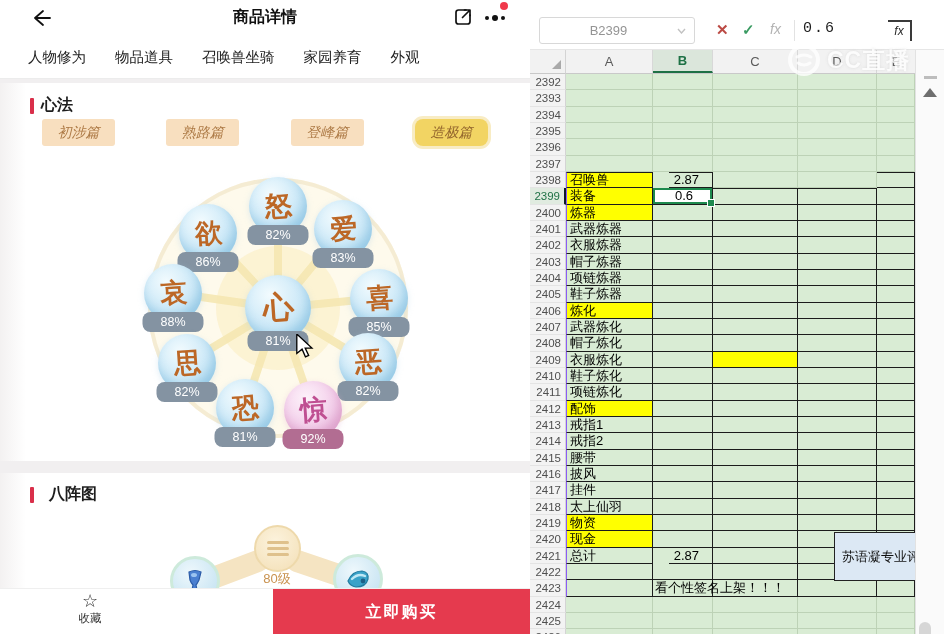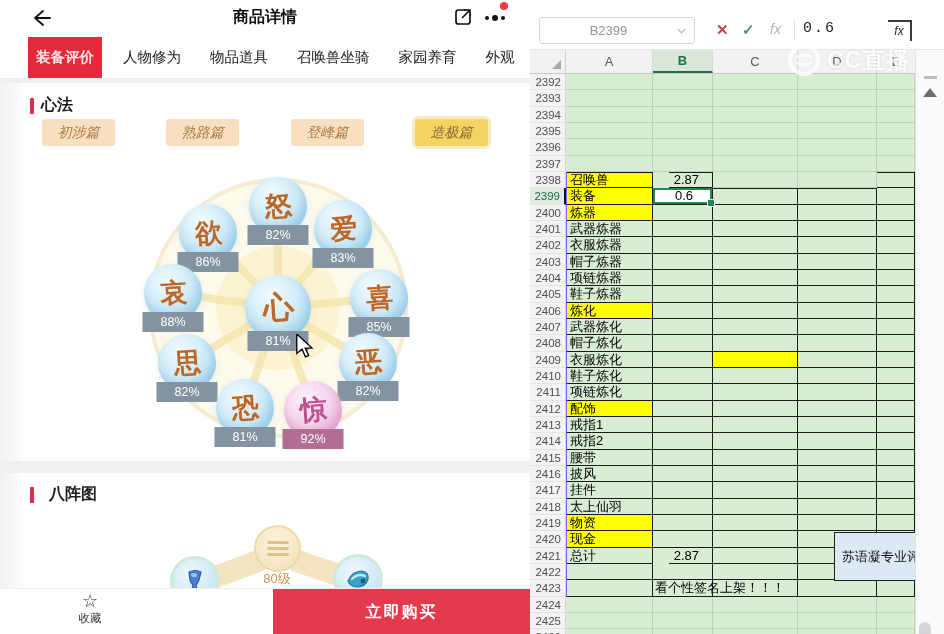--- a/index.html
+++ b/index.html
@@ -27,36 +27,36 @@
   .card-xinfa { top:83px; height:378px; }
   .card-bazhen { top:473px; height:115px; }
   .sec-head { position:absolute; left:30px; display:flex; align-items:center; font-size:16px; font-weight:bold; color:#1d1d1d; }
   .sec-head .bar { width:4px; height:16px; background:#d92f4a; margin-right:7px; border-radius:1px; }
   .ch-head { top:12px; } .bz-head { top:11px;gap:8px; }
 
   .chapters { position:absolute; top:36px; left:0; width:530px; display:flex; padding:0 42px; justify-content:space-between; }
   .chapter { width:73px; height:27px; line-height:27px; text-align:center; font-size:14px;
              background:#f8dfbf; color:#ad7a46; border-radius:3px; cursor:pointer;
              font-family:"DejaVu Serif", serif;font-style:italic; }
-  .chapter.hl { background:#f2d463; color:#95682e; box-shadow:0 0 0 3px #f8ecc4; }
+  .chapter.hl { background:#f2d463; color:#95682e; box-shadow:0 0 0 3px #f8ecc4;border-radius:8px; }
 
   .wheel-svg { position:absolute; left:0; top:0; pointer-events:none; }
 
   .bubble { position:absolute; width:58px; height:58px; border-radius:50%;
             background:radial-gradient(circle at 38% 30%, #f2fbfe 0%, #cfeaf8 48%, #a7d8ee 100%);
             box-shadow:inset -3px -7px 10px rgba(110,175,215,.45), 0 2px 6px rgba(170,205,230,.35);
             display:flex; align-items:center; justify-content:center; }
   .bubble .char { font-family:"DejaVu Serif", serif; font-size:27px; color:#bc6726; font-weight:bold;
                   transform:rotate(-4deg); }
   .bubble.big { width:66px; height:66px; } .bubble.big .char { font-size:31px; }
   .bubble.pink { background:radial-gradient(circle at 38% 30%, #fdf2fa 0%, #f4d2ec 48%, #e7abd7 100%);
                  box-shadow:inset -3px -7px 10px rgba(205,130,180,.45), 0 2px 6px rgba(225,180,210,.4); }
   .bubble.pink .char { color:#bf4f92; }
   .badge { position:absolute; left:50%; bottom:-10px; transform:translateX(-50%);
-           min-width:39px; height:20px; line-height:20px; text-align:center; border-radius:0;
+           min-width:39px; height:20px; line-height:20px; text-align:center; border-radius:8px;
            background:#8493a2; color:#fff; font-size:12.5px; padding:0 18px; }
   .bubble.pink .badge { background:#b26d92; }
 
   .mini-circle { position:absolute; left:254px; top:525px; width:47px; height:47px; border-radius:50%;
                  background:radial-gradient(circle at 45% 35%, #fcf3dd, #f3dfb6); border:2px solid #eed9ab;
                  display:flex; flex-direction:column; align-items:center; justify-content:center; gap:3px; }
   .mini-circle i { display:block; width:22px; height:3px; border-radius:2px; background:#dfc18c; }
   .mini-level { position:absolute; left:237px; top:570px; width:80px; text-align:center;
                 font-size:13px; color:#c9924f; }
   .orb { position:absolute; width:50px; height:50px; border-radius:50%;
@@ -163,21 +163,20 @@
       </svg>
       <div class="more-btn">
           <i class="d-s"></i>
           <i class="d-b"></i>
           <i class="d-s"></i>
         </div>
       <div class="red-dot"></div>
     </div>
 
     <div class="tabs">
-      <div class="tab active">装备评价</div>
       <div class="tab">人物修为</div>
       <div class="tab">物品道具</div>
       <div class="tab">召唤兽坐骑</div>
       <div class="tab">家园养育</div>
       <div class="tab">外观</div>
     </div>
 
     <div class="card card-xinfa">
       <div class="sec-head ch-head">
         <span class="bar"></span>

